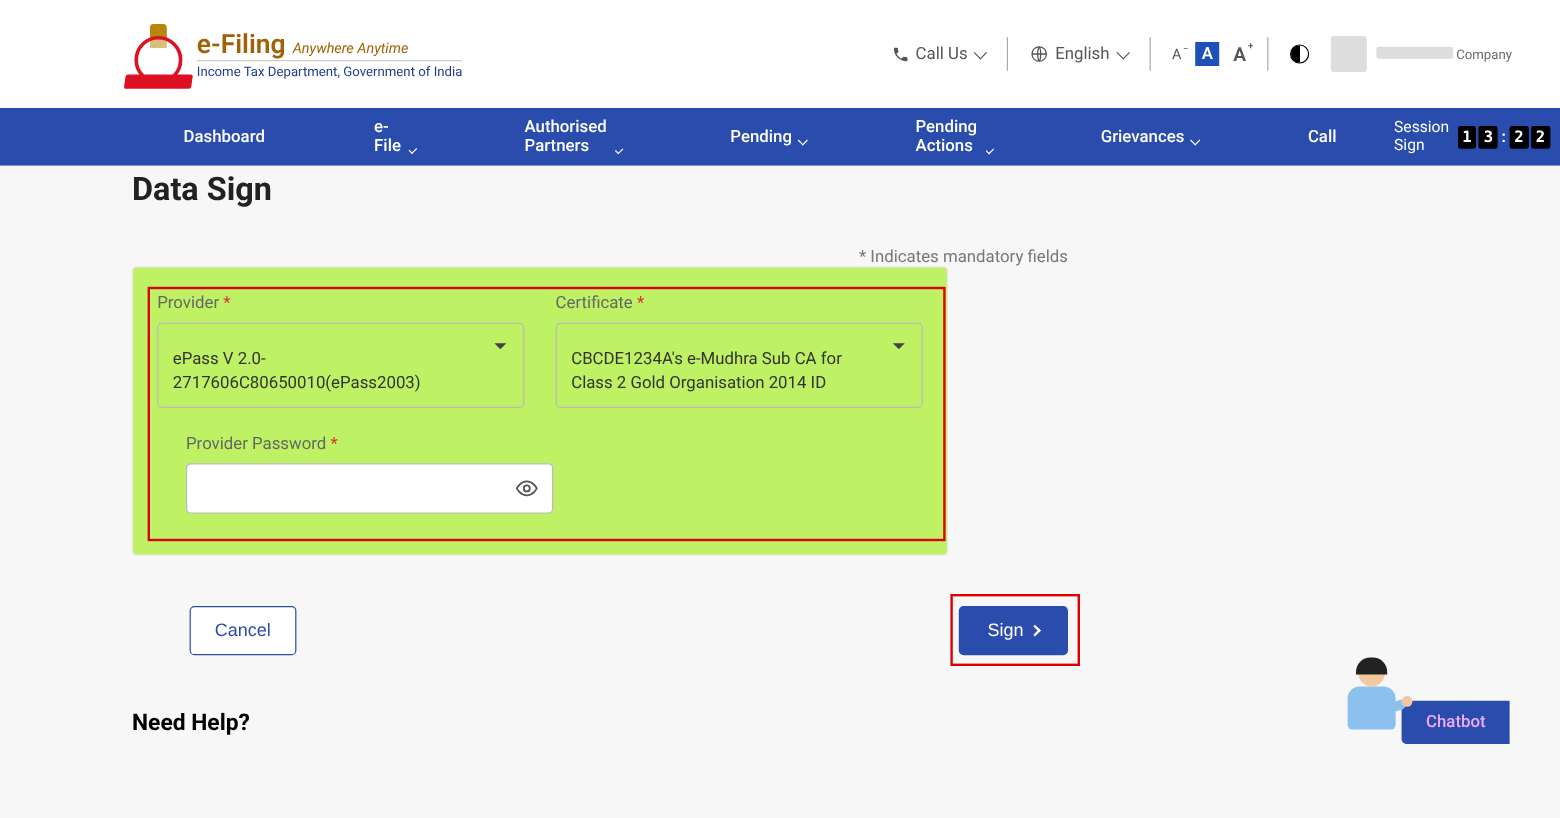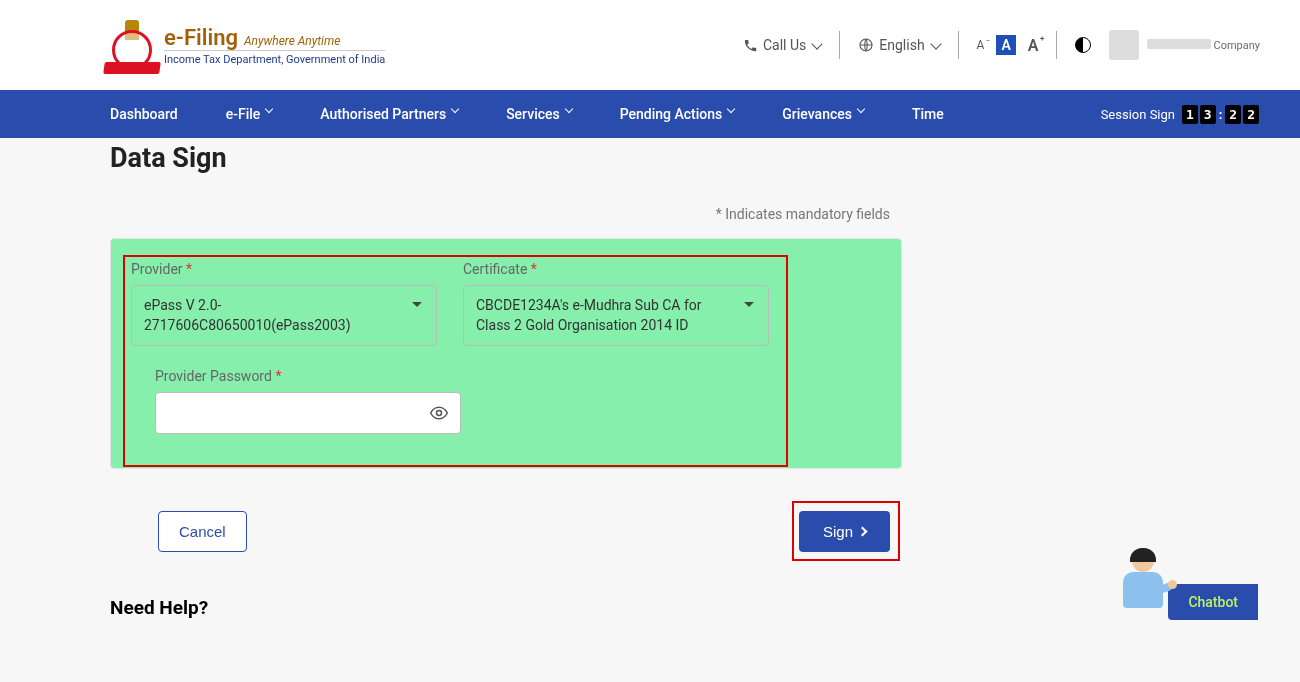--- a/index.html
+++ b/index.html
@@ -26,54 +26,54 @@
 .a-big { font-size:16px; font-weight:600; position:relative;}
 .a-big::after { content:"+"; font-size:8px; position:absolute; top:-2px; right:-6px;}
 .contrast-circle { width:16px; height:16px; border-radius:50%; background: linear-gradient(90deg,#000 50%,#fff 50%); border:1px solid #000;}
 .avatar-box { width:30px; height:30px; background:#ddd; border-radius:3px;}
 .user-meta { display:flex; flex-direction:row; gap:2px;}
 .user-bar { width:64px; height:10px; background:#ddd; border-radius:2px;}
 .user-sub { font-size:11px; color:#6a6a6a;}
 
 
 .navbar { background:#2a4dad; height:48px; display:flex; align-items:center; padding:0 40px 0 110px; color:#fff; font-size:14px; }
-.nav-item { margin-right:48px; cursor:pointer; display:flex; align-items:flex-start; gap:4px; font-weight:500;}
+.nav-item { margin-right:48px; cursor:pointer; display:flex; align-items:flex-end; gap:4px; font-weight:500;margin-left:43px;}
 .nav-item:last-of-type { margin-right: 0; }
 .session { margin-left:auto; display:flex; align-items:center; gap:6px; font-size:13px;}
 .digit { background:#000; color:#fff; padding:2px 4px; font-family:monospace; font-size:13px; font-weight:600; border-radius:2px; margin:0 1px;}
 .colon { font-weight:700; margin:0 2px;}
 
 
 .main { padding: 0 110px; background:#f7f7f7; }
 .page-title { font-size:27px; font-weight:700; color:#222; margin-top:4px;}
-.mandatory-note { font-size:14px; color:#777; margin-top:32px; margin-bottom:16px; width:780px; text-align:right;}
-.card { background:#86efac; border:1px solid #e5e5e5; border-radius:4px; width:792px; padding: 22px 20px 34px 20px; position:relative;}
+.mandatory-note { font-size:14px; color:#777; margin-top:32px; margin-bottom:0; width:780px; text-align:right;}
+.card { background:#bef264; border:1px solid #e5e5e5; border-radius:4px; width:680px; padding: 22px 20px 34px 20px; position:relative;}
 .highlight-box { position:absolute; border:2px solid #d00; pointer-events:none;}
 .hl-fields { top:16px; left:12px; width:665px; height:212px;}
 .field-row { display:flex; gap:26px; }
 .field { width:306px; }
 .field-label { font-size:14px; color:#666; margin-bottom:8px; display:block;}
 .req { color:#d33;}
-.select-box { border:1px solid #bbb; border-radius:4px; padding:10px 34px 10px 12px; font-size:14px; color:#333; position:relative; min-height:60px; display:flex; align-items:center; cursor:pointer; line-height:1.4;}
+.select-box { border:1px solid #bbb; border-radius:4px; padding:20px 34px 10px 12px; font-size:14px; color:#333; position:relative; min-height:60px; display:flex; align-items:center; cursor:pointer; line-height:1.4;}
 .select-box::after { content:""; position:absolute; right:14px; top:16px; border:5px solid transparent; border-top-color:#444;}
 .pwd-wrapper { margin-top:22px; width:306px;margin-left:24px;}
 .pwd-input { border:1px solid #bbb; border-radius:4px; height:42px; width:100%; padding:0 40px 0 12px; font-size:14px;}
 .pwd-box { position:relative;}
 .eye-icon { position:absolute; right:12px; top:11px; cursor:pointer;}
 
 .action-row { width:780px; display:flex; justify-content:space-between; margin-top:42px; position:relative;padding-left:48px;}
 .btn-cancel { border:1.5px solid #2a4dad; background:#fff; color:#2a4dad; font-size:15px; padding:11px 20px; border-radius:4px; font-weight:500; cursor:pointer;}
 .btn-sign { background:#2a4dad; color:#fff; font-size:15px; padding:11px 24px; border-radius:4px; border:none; font-weight:500; cursor:pointer; display:flex; align-items:center; gap:6px;}
 .hl-sign { border:2px solid #d00; position:absolute; right:-10px; top:-10px; width:108px; height:60px; pointer-events:none;}
 
 .need-help { font-size:19px; font-weight:700; color:#000000; margin-top:44px;}
 
 
 .chatbot-wrap { position:absolute; right:42px; bottom:62px; display:flex; align-items:flex-end; gap:0;}
-.chatbot-btn { background:#2a4dad; color:#bef264; padding:10px 20px; border-radius:4px 0 0 4px; font-size:14px; font-weight:500; cursor:pointer;}
+.chatbot-btn { background:#2a4dad; color:#f0abfc; padding:10px 20px; border-radius:4px 0 0 4px; font-size:14px; font-weight:500; cursor:pointer;}
 .chatbot-avatar { width:58px; height:72px; position:relative; margin-right:-4px;}
 .ca-head { width:22px; height:22px; background:#f1c89f; border-radius:50%; position:absolute; left:18px; top:2px;}
 .ca-hair { width:26px; height:14px; background:#222; border-radius:12px 12px 0 0; position:absolute; left:16px; top:0;}
 .ca-glasses { width:24px; height:6px; border-top:1.5px solid #222; position:absolute; left:17px; top:11px;}
 .ca-body { width:40px; height:36px; background:#8bc1ec; border-radius:10px 10px 4px 4px; position:absolute; left:9px; top:24px;}
 .ca-arm { width:26px; height:8px; background:#8bc1ec; border-radius:4px; position:absolute; left:32px; top:38px; transform:rotate(-18deg);}
 .ca-hand { width:9px; height:9px; background:#f1c89f; border-radius:50%; position:absolute; left:54px; top:32px;}
 
 .chev-down { display:inline-block; width:8px; height:8px; border-right:1.5px solid currentColor; border-bottom:1.5px solid currentColor; transform:rotate(45deg); margin-bottom:2px; margin-left:2px;}
 .chev-down-sm { display:inline-block; width:6px; height:6px; border-right:1.5px solid currentColor; border-bottom:1.5px solid currentColor; transform:rotate(45deg); margin-bottom:2px; margin-left:2px;}
@@ -140,33 +140,33 @@
     </div>
   <div class="nav-item">
       <span>e-File</span>
       <span class="chev-down-sm"></span>
     </div>
   <div class="nav-item">
       <span>Authorised Partners</span>
       <span class="chev-down-sm"></span>
     </div>
   <div class="nav-item">
-      <span>Services</span>
+      <span>Pending</span>
       <span class="chev-down-sm"></span>
     </div>
   <div class="nav-item">
       <span>Pending Actions</span>
       <span class="chev-down-sm"></span>
     </div>
   <div class="nav-item">
       <span>Grievances</span>
       <span class="chev-down-sm"></span>
     </div>
   <div class="nav-item">
-      <span>Time</span>
+      <span>Call</span>
     </div>
   <div class="session">
     <span>Session Sign</span>
     <span>
       <span class="digit">1</span><span class="digit">3</span><span class="colon">:</span><span class="digit">2</span><span class="digit">2</span>
     </span>
   </div>
 </div>
 
 <div class="main">

